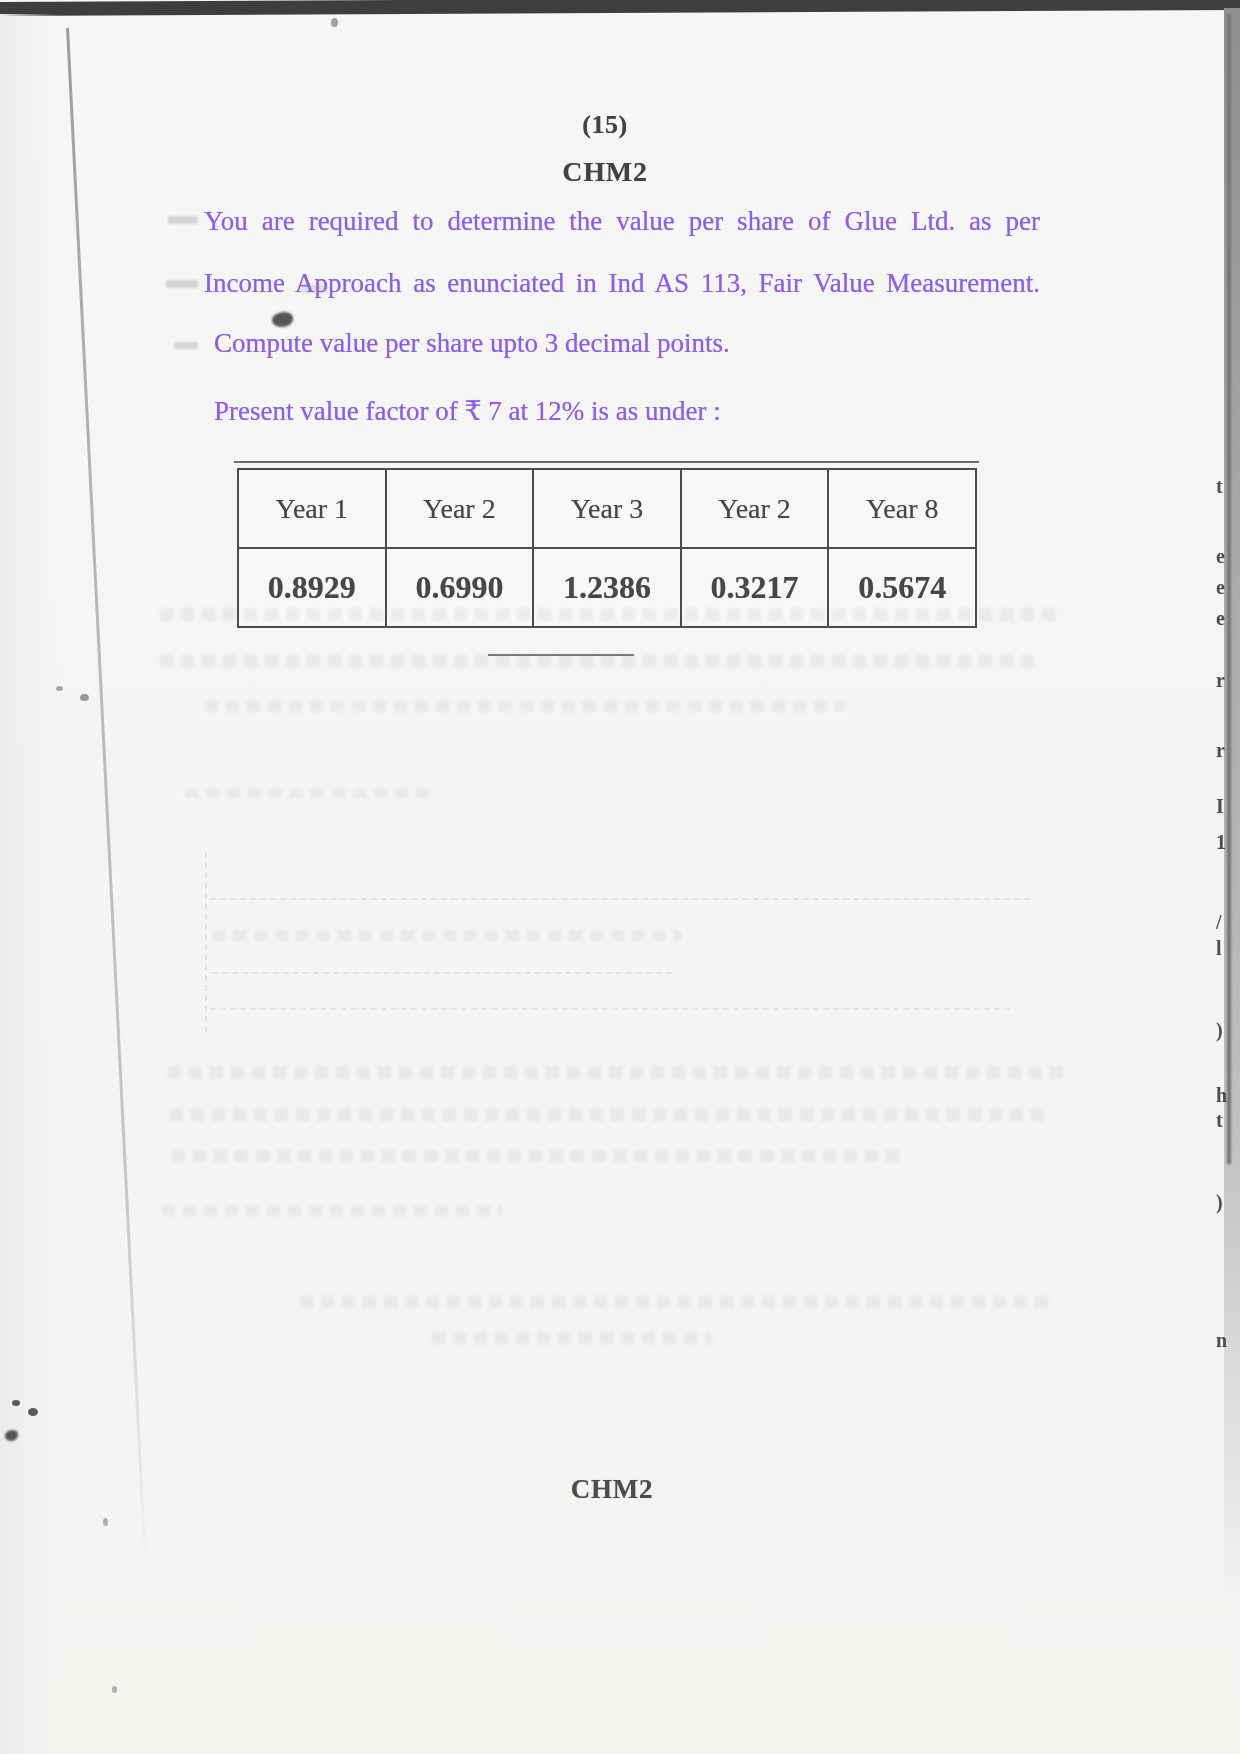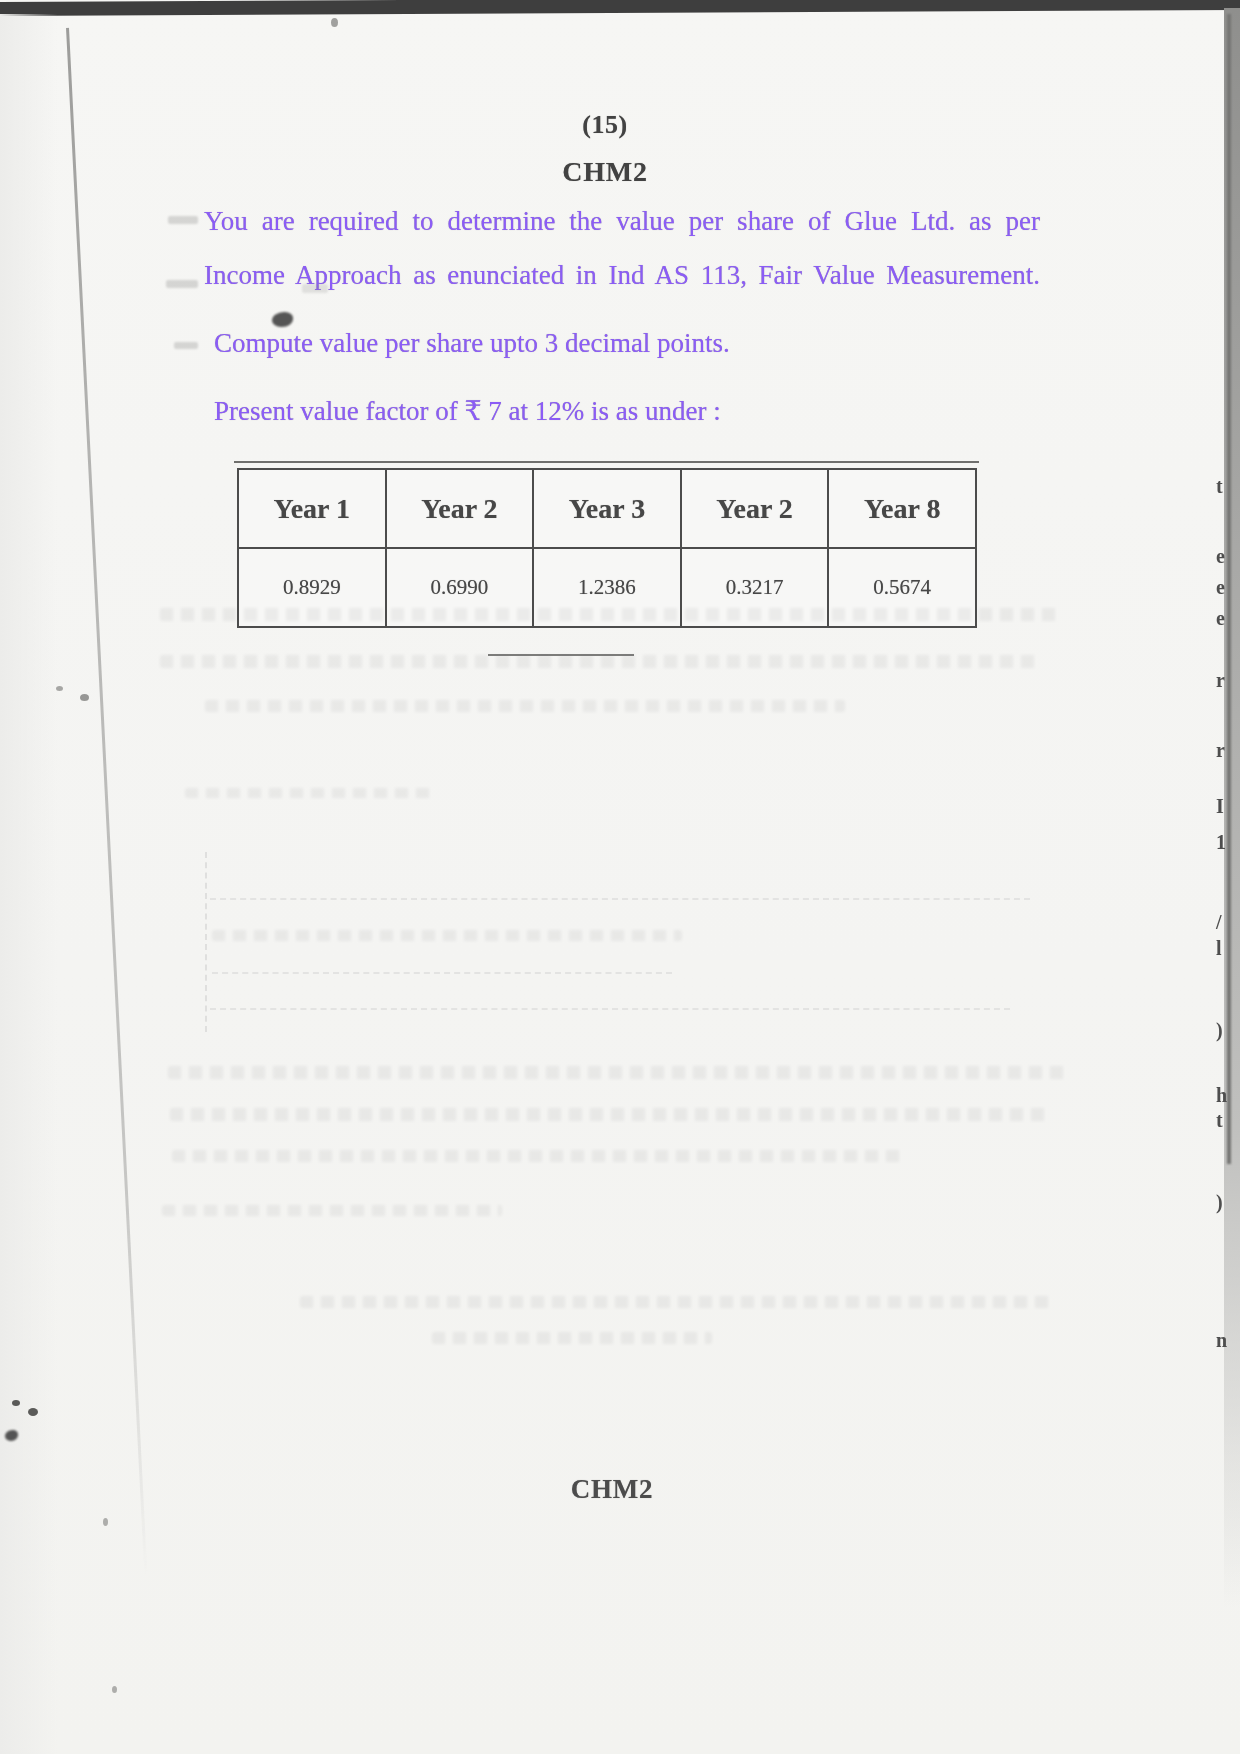--- a/index.html
+++ b/index.html
@@ -54,36 +54,36 @@
   .page-num{top:110px;font-size:26px;letter-spacing:0.5px;}
   .code-top{top:156px;font-size:28px;letter-spacing:0.8px;}
   .qline{
     left:204px;width:836px;
     font-size:27px;line-height:30px;color:#8b5cf6;
     text-shadow:0 0 0.7px rgba(74,74,74,0.5);
     white-space:nowrap;
   }
   .qline.just{white-space:normal;text-align:justify;text-align-last:justify;word-spacing:2px;}
   .q1{top:206px;}
-  .q2{top:260px;}
+  .q2{top:268px;}
   .q3{top:328px;left:214px;}
   .caption{top:396px;left:214px;}
   table.pv{
     position:absolute;left:237px;top:468px;width:740px;height:150px;
     border-collapse:collapse;table-layout:fixed;
     background:rgba(255,255,255,0.25);
   }
   table.pv th,table.pv td{
     border:2px solid #4c4c4c;
     text-align:center;vertical-align:middle;
     color:#474747;
     text-shadow:0 0 0.7px rgba(71,71,71,0.5);
   }
-  table.pv th{font-size:28px;font-weight:bold;height:75px;}
-  table.pv td{font-size:21px;font-weight:normal;height:75px;}
+  table.pv th{font-size:28px;font-weight:normal;height:75px;}
+  table.pv td{font-size:32px;font-weight:bold;height:75px;}
   .table-top-hairline{
     left:234px;top:461px;width:745px;height:2px;background:#6f6f6d;
     filter:blur(0.4px);
   }
   .divider{
     left:488px;top:654px;width:146px;height:2px;background:#7c7c7a;
   }
   .code-bottom{
     left:462px;top:1474px;width:300px;text-align:center;
     font-weight:bold;font-size:27px;letter-spacing:0.8px;color:#4c4c4c;

